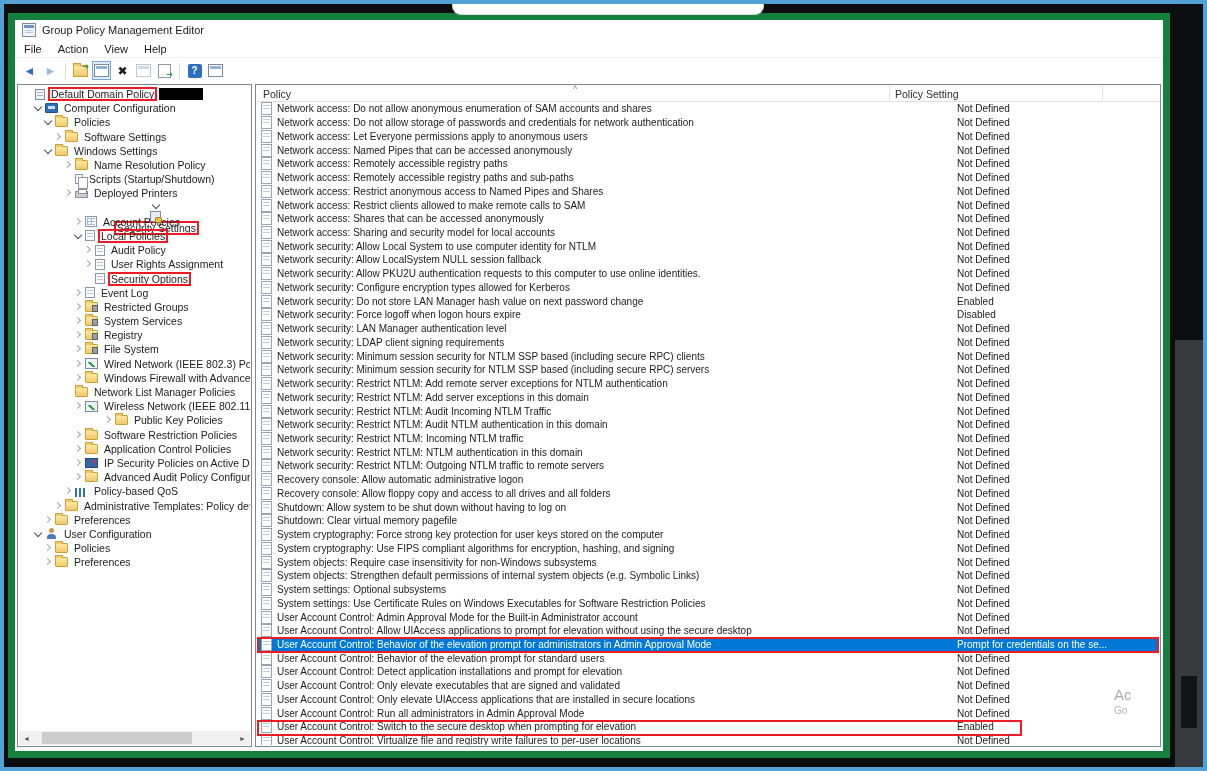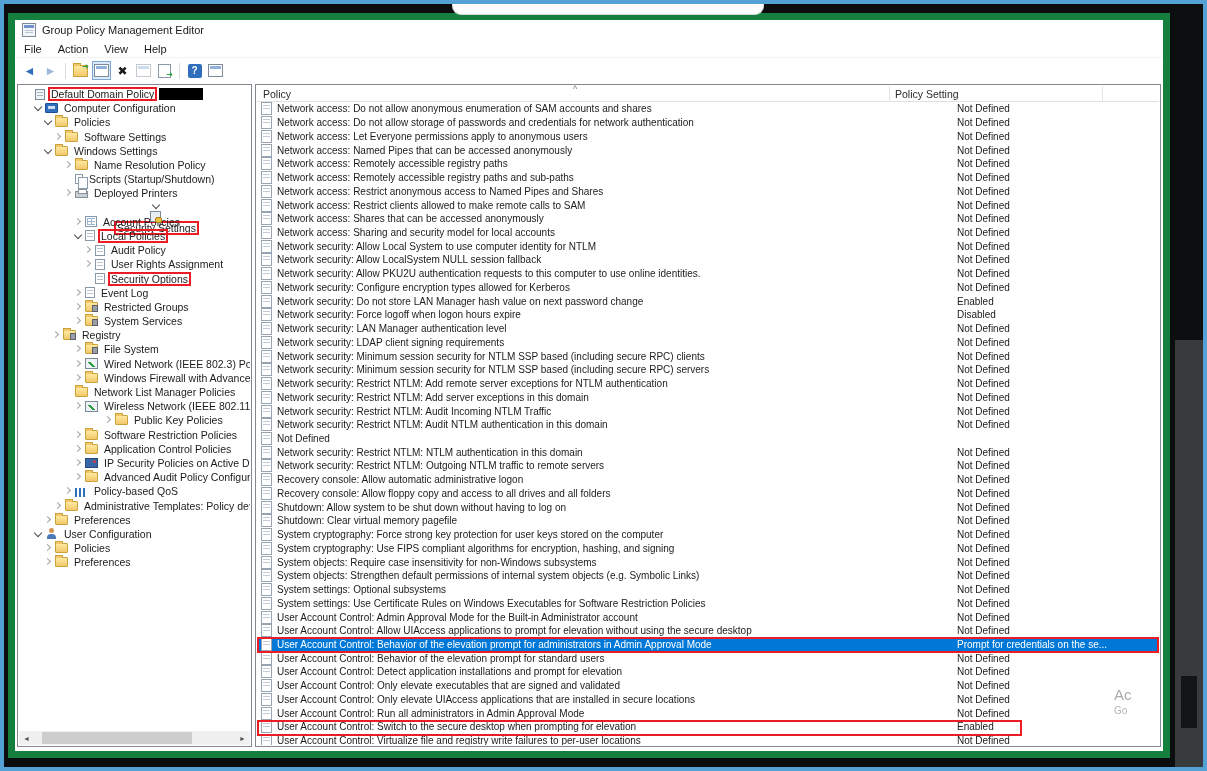--- a/index.html
+++ b/index.html
@@ -254,21 +254,21 @@
             <div class="trow" style="padding-left: 54px;">
               <span class="exp c"></span>
               <span class="ti folderlock"></span>
               <span class="tlabel">Restricted Groups</span>
             </div>
             <div class="trow" style="padding-left: 54px;">
               <span class="exp c"></span>
               <span class="ti folderlock"></span>
               <span class="tlabel">System Services</span>
             </div>
-            <div class="trow" style="padding-left: 32px;">
+            <div class="trow" style="padding-left: 54px;">
               <span class="exp c"></span>
               <span class="ti folderlock"></span>
               <span class="tlabel">Registry</span>
             </div>
             <div class="trow" style="padding-left: 54px;">
               <span class="exp c"></span>
               <span class="ti folderlock"></span>
               <span class="tlabel">File System</span>
             </div>
             <div class="trow" style="padding-left: 54px;">
@@ -482,20 +482,21 @@
               <span class="pcell">Network security: Restrict NTLM: Audit Incoming NTLM Traffic</span>
               <span class="scell">Not Defined</span>
             </div>
             <div class="lrow">
               <span class="pdoc"></span>
               <span class="pcell">Network security: Restrict NTLM: Audit NTLM authentication in this domain</span>
               <span class="scell">Not Defined</span>
             </div>
             <div class="lrow">
               <span class="pdoc"></span>
+              <span class="pcell">Network security: Restrict NTLM: Incoming NTLM traffic</span>
               <span class="scell">Not Defined</span>
             </div>
             <div class="lrow">
               <span class="pdoc"></span>
               <span class="pcell">Network security: Restrict NTLM: NTLM authentication in this domain</span>
               <span class="scell">Not Defined</span>
             </div>
             <div class="lrow">
               <span class="pdoc"></span>
               <span class="pcell">Network security: Restrict NTLM: Outgoing NTLM traffic to remote servers</span>

